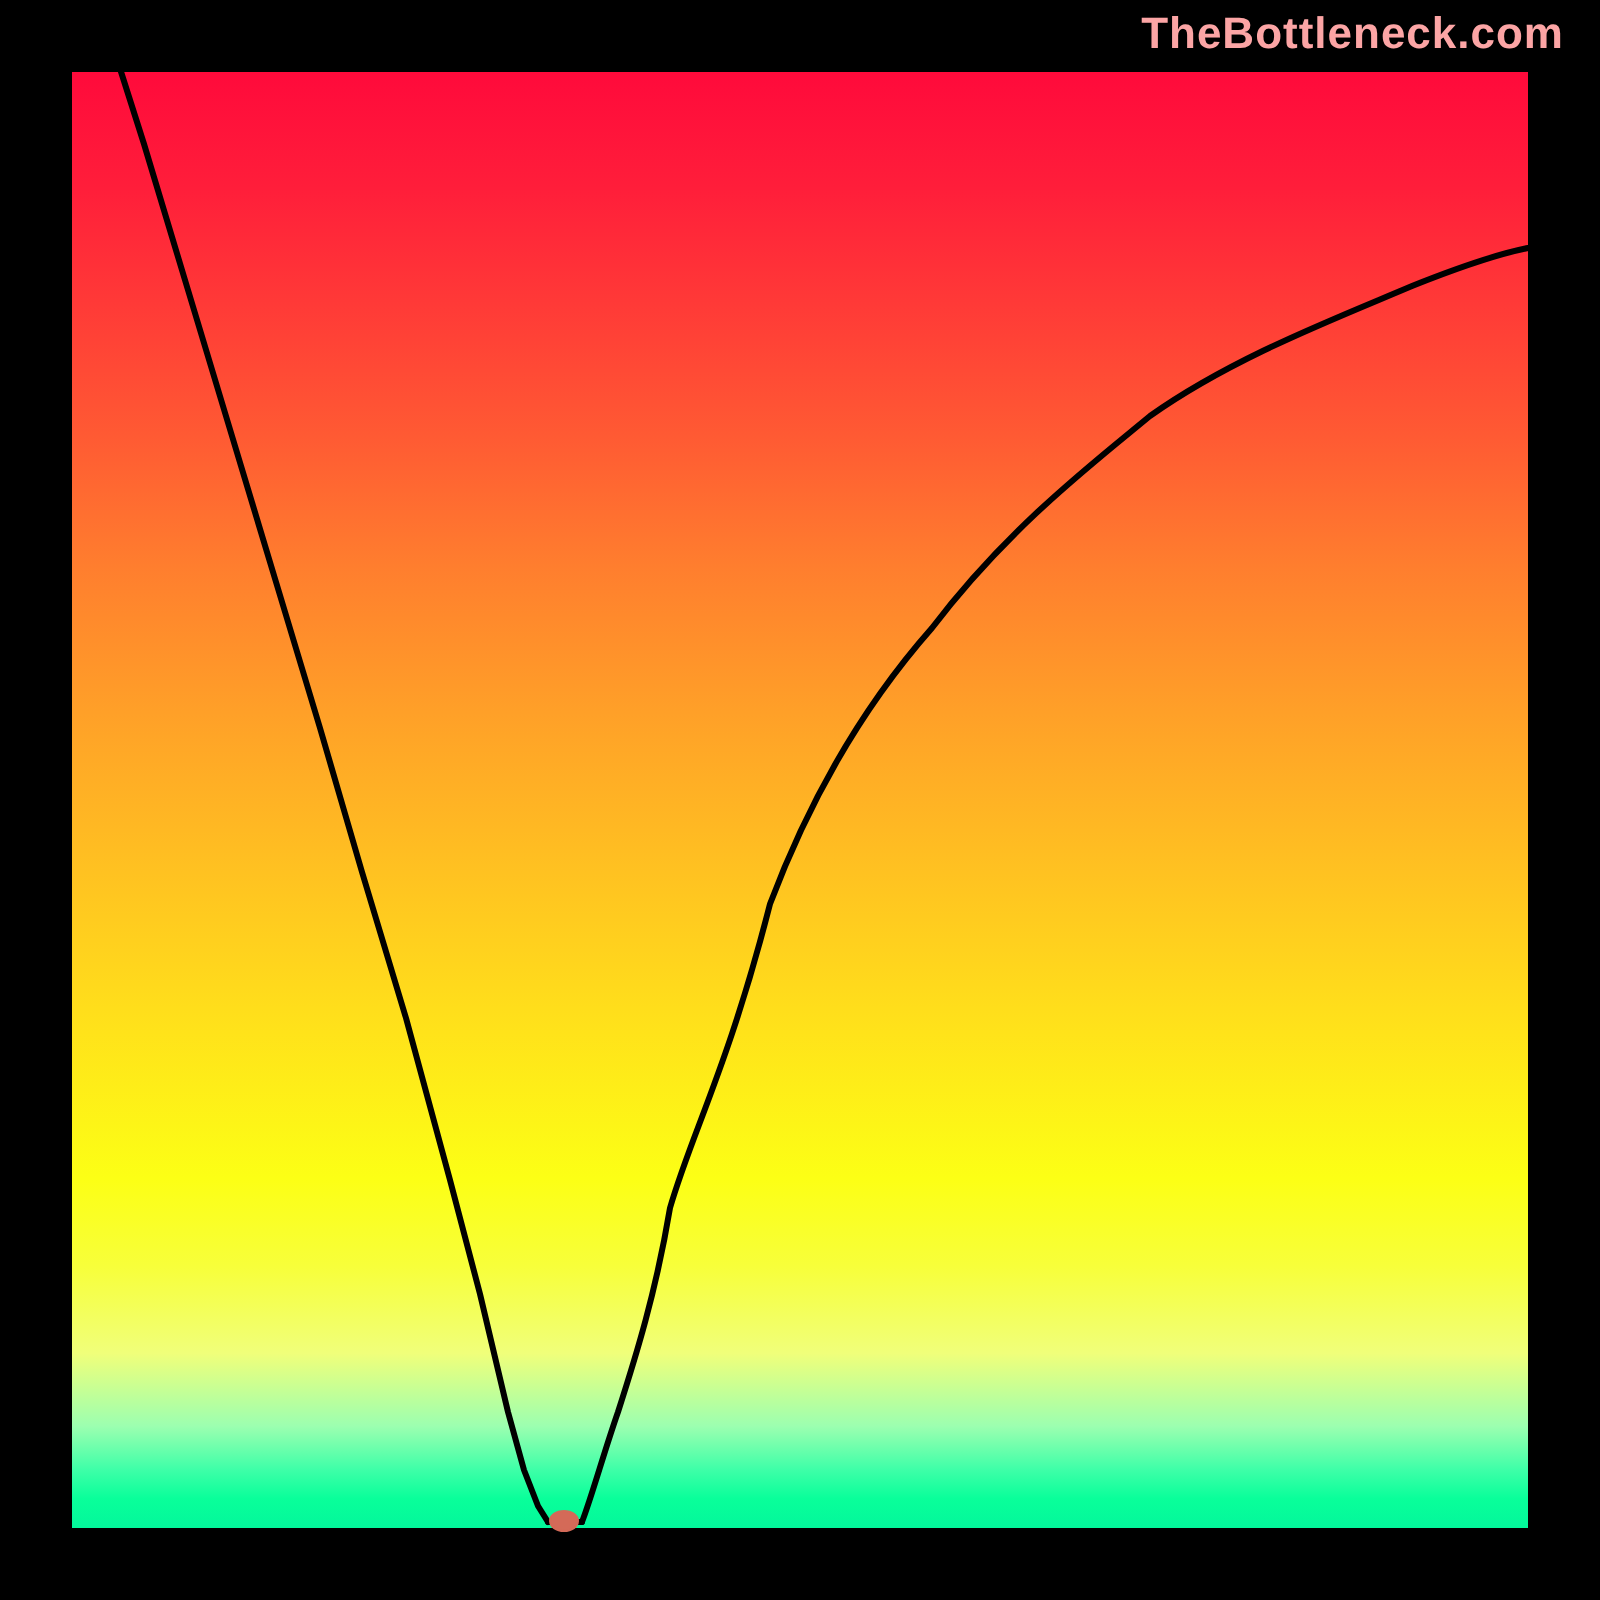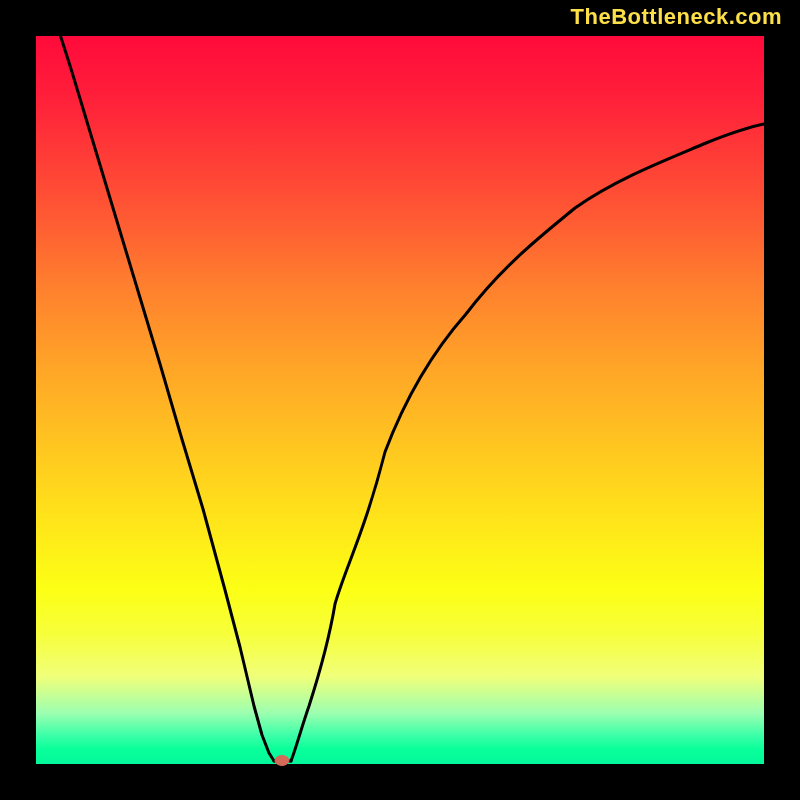--- a/index.html
+++ b/index.html
@@ -14,21 +14,21 @@
   .frame {
     position: relative;
     width: 800px;
     height: 800px;
     background: #000;
   }
   .watermark {
     position: absolute;
     top: 4px;
     right: 18px;
-    color: #fde047;
+    color: #fca5a5;
     font-size: 22px;
     font-weight: bold;
     letter-spacing: 0.5px;
     user-select: none;
   }
   .plot-area {
     position: absolute;
     left: 36px;
     top: 36px;
     width: 728px;

